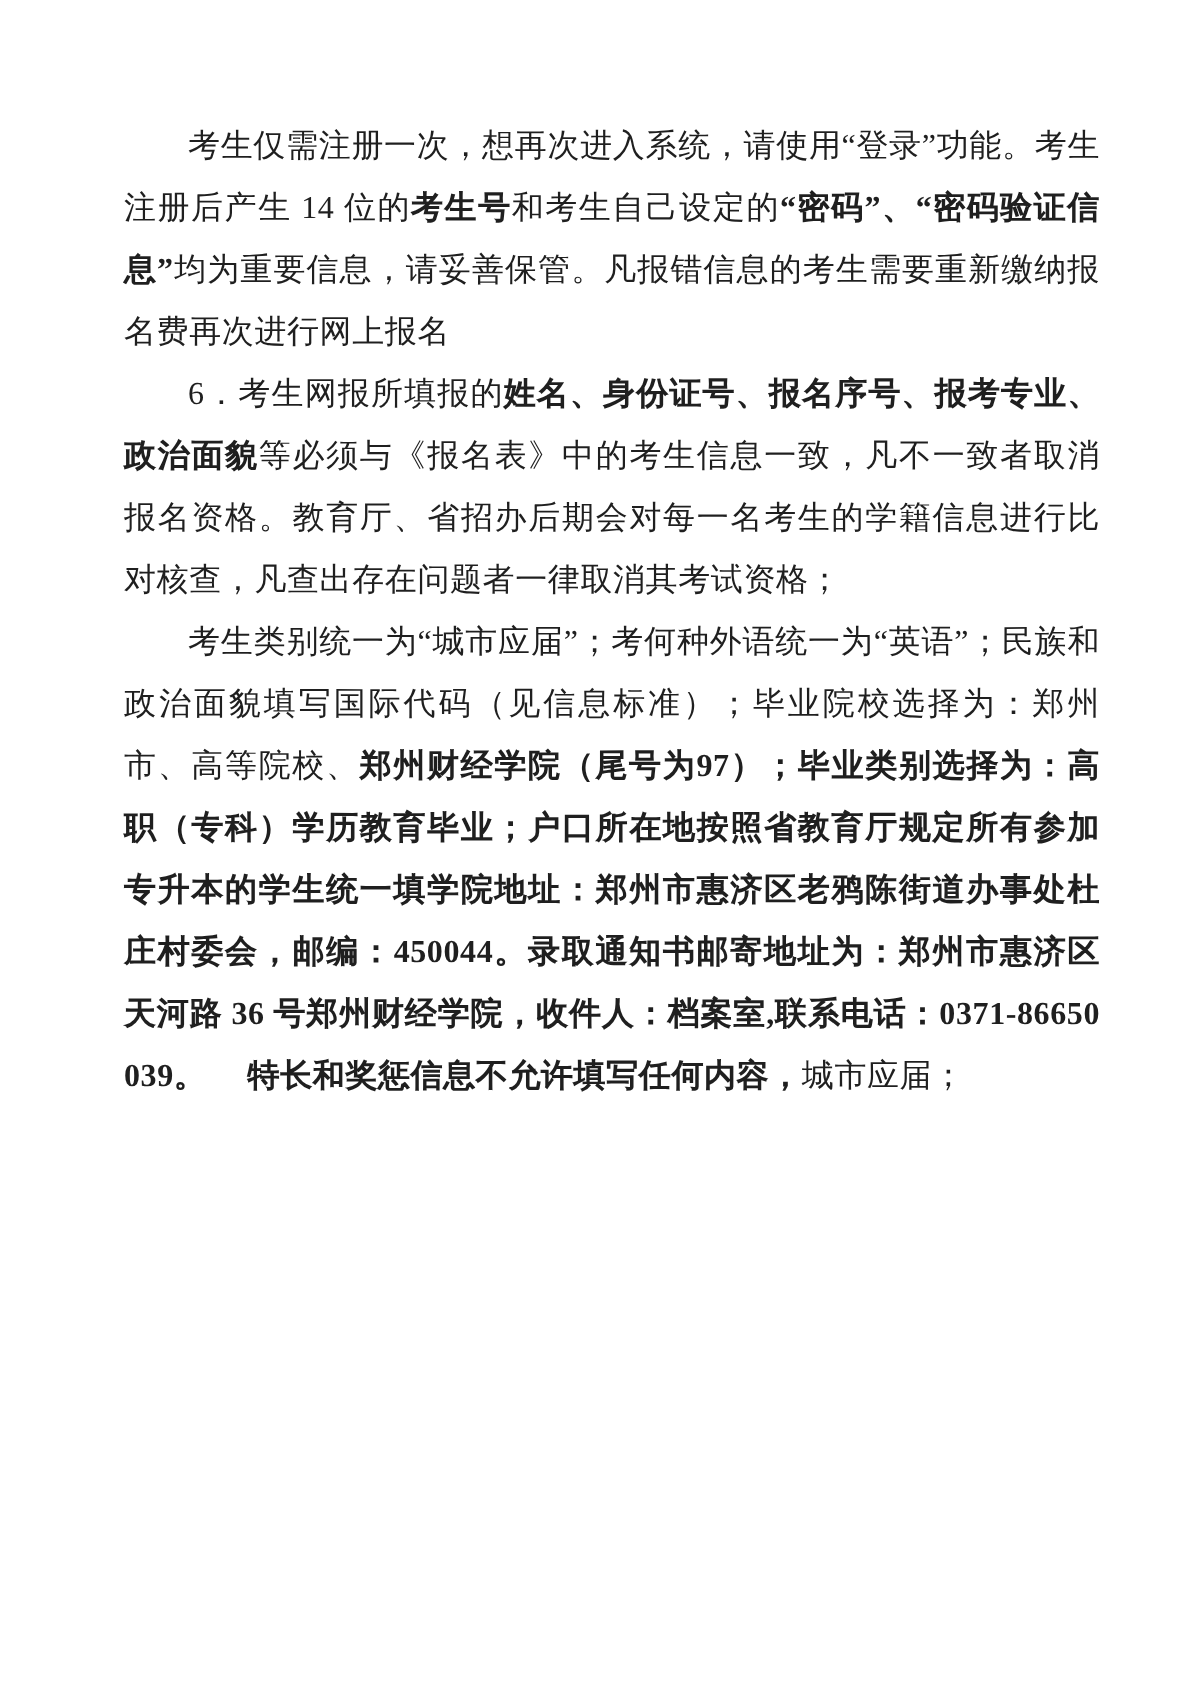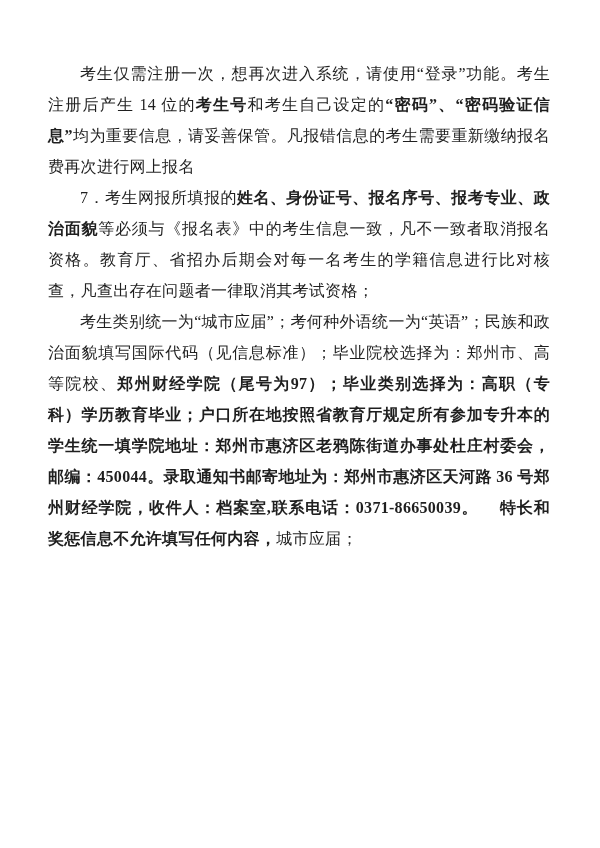--- a/index.html
+++ b/index.html
@@ -7,21 +7,21 @@
     padding: 0;
     background: #ffffff;
   }
   .page {
     position: relative;
     width: 600px;
     height: 848px;
     margin: 0;
     background: #ffffff;
     box-sizing: border-box;
-    padding: 58px 50px 0 48px;
+    padding: 58px 50px 0 62px;
     overflow: hidden;
     font-family: "Liberation Serif", "DejaVu Serif", serif;
   }
   .para {
     margin: 0;
     font-size: 16px;
     line-height: 31px;
     color: #1f1f1f;
     text-align: justify;
     text-indent: 2em;
@@ -30,15 +30,15 @@
   }
   .para .bold {
     font-weight: bold;
   }
 </style>
 </head>
 <body>
 
 <div class="page">
   <p class="para"><span>考生仅需注册一次，想再次进入系统，请使用“登录”功能。考生注册后产生 14 位的</span><span class="bold">考生号</span><span>和考生自己设定的</span><span class="bold">“密码”、“密码验证信息”</span><span>均为重要信息，请妥善保管。凡报错信息的考生需要重新缴纳报名费再次进行网上报名</span></p>
-  <p class="para"><span>7．考生网报所填报的</span><span class="bold">姓名、身份证号、报名序号、报考专业、政治面貌</span><span>等必须与《报名表》中的考生信息一致，凡不一致者取消报名资格。教育厅、省招办后期会对每一名考生的学籍信息进行比对核查，凡查出存在问题者一律取消其考试资格；</span></p>
+  <p class="para"><span>6．考生网报所填报的</span><span class="bold">姓名、身份证号、报名序号、报考专业、政治面貌</span><span>等必须与《报名表》中的考生信息一致，凡不一致者取消报名资格。教育厅、省招办后期会对每一名考生的学籍信息进行比对核查，凡查出存在问题者一律取消其考试资格；</span></p>
   <p class="para"><span>考生类别统一为“城市应届”；考何种外语统一为“英语”；民族和政治面貌填写国际代码（见信息标准）；毕业院校选择为：郑州市、高等院校、</span><span class="bold">郑州财经学院（尾号为97）；毕业类别选择为：高职（专科）学历教育毕业；户口所在地按照省教育厅规定所有参加专升本的学生统一填学院地址：郑州市惠济区老鸦陈街道办事处杜庄村委会，邮编：450044。录取通知书邮寄地址为：郑州市惠济区天河路 36 号郑州财经学院，收件人：档案室,联系电话：0371-86650039。　 特长和奖惩信息不允许填写任何内容，</span><span>城市应届；</span></p>
 </div>
 
 </body></html>

